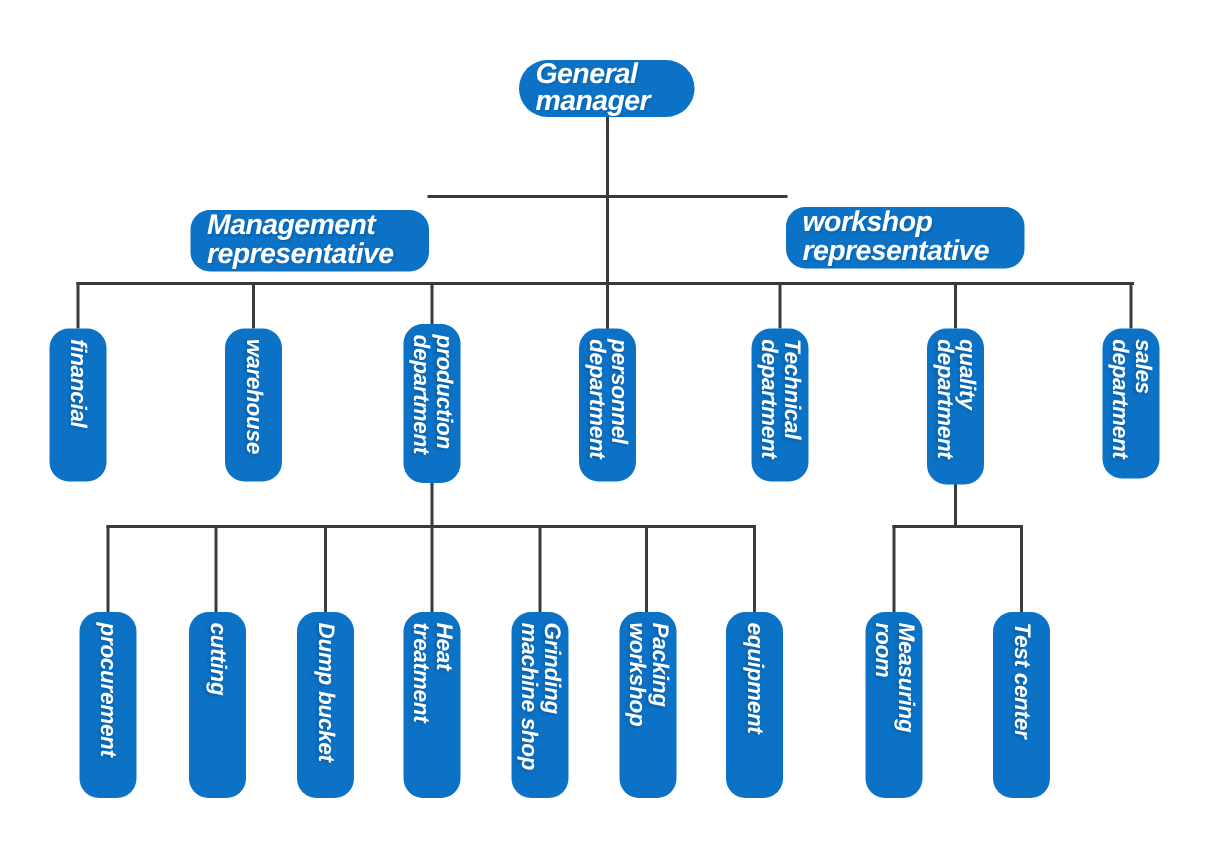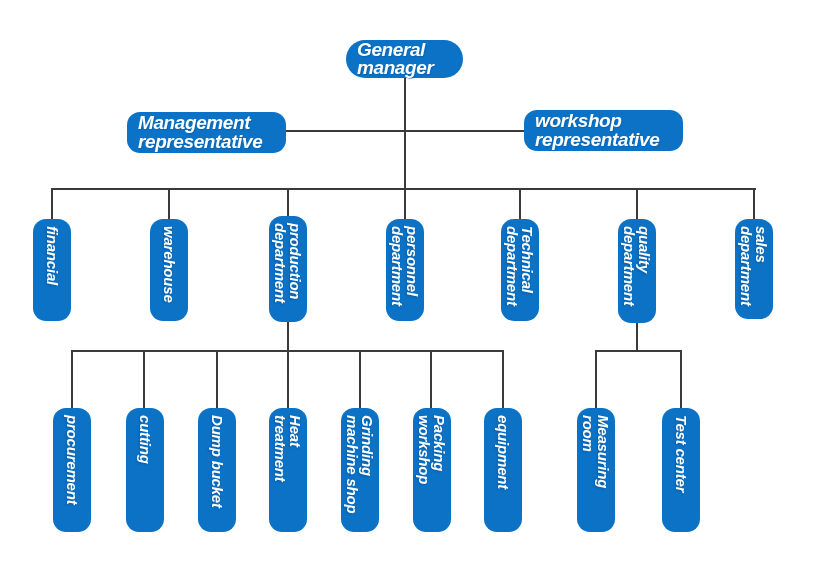--- a/index.html
+++ b/index.html
@@ -35,20 +35,21 @@
     line-height: 0.95;
     letter-spacing: -0.4px;
     padding: 2px 6px 2px 11px;
     display: flex;
     align-items: center;
     overflow: visible;
     text-shadow: 1px 1px 1px rgba(8,90,160,0.55);
   }
   .node.h2 {
     border-radius: 13px;
+    margin-top: 28px;
   }
   
   .node.v {
     border-radius: 13px;
     font-size: 15px;
     letter-spacing: -0.2px;
     display: flex;
     justify-content: center;
     align-items: flex-start;
     padding-top: 7px;

